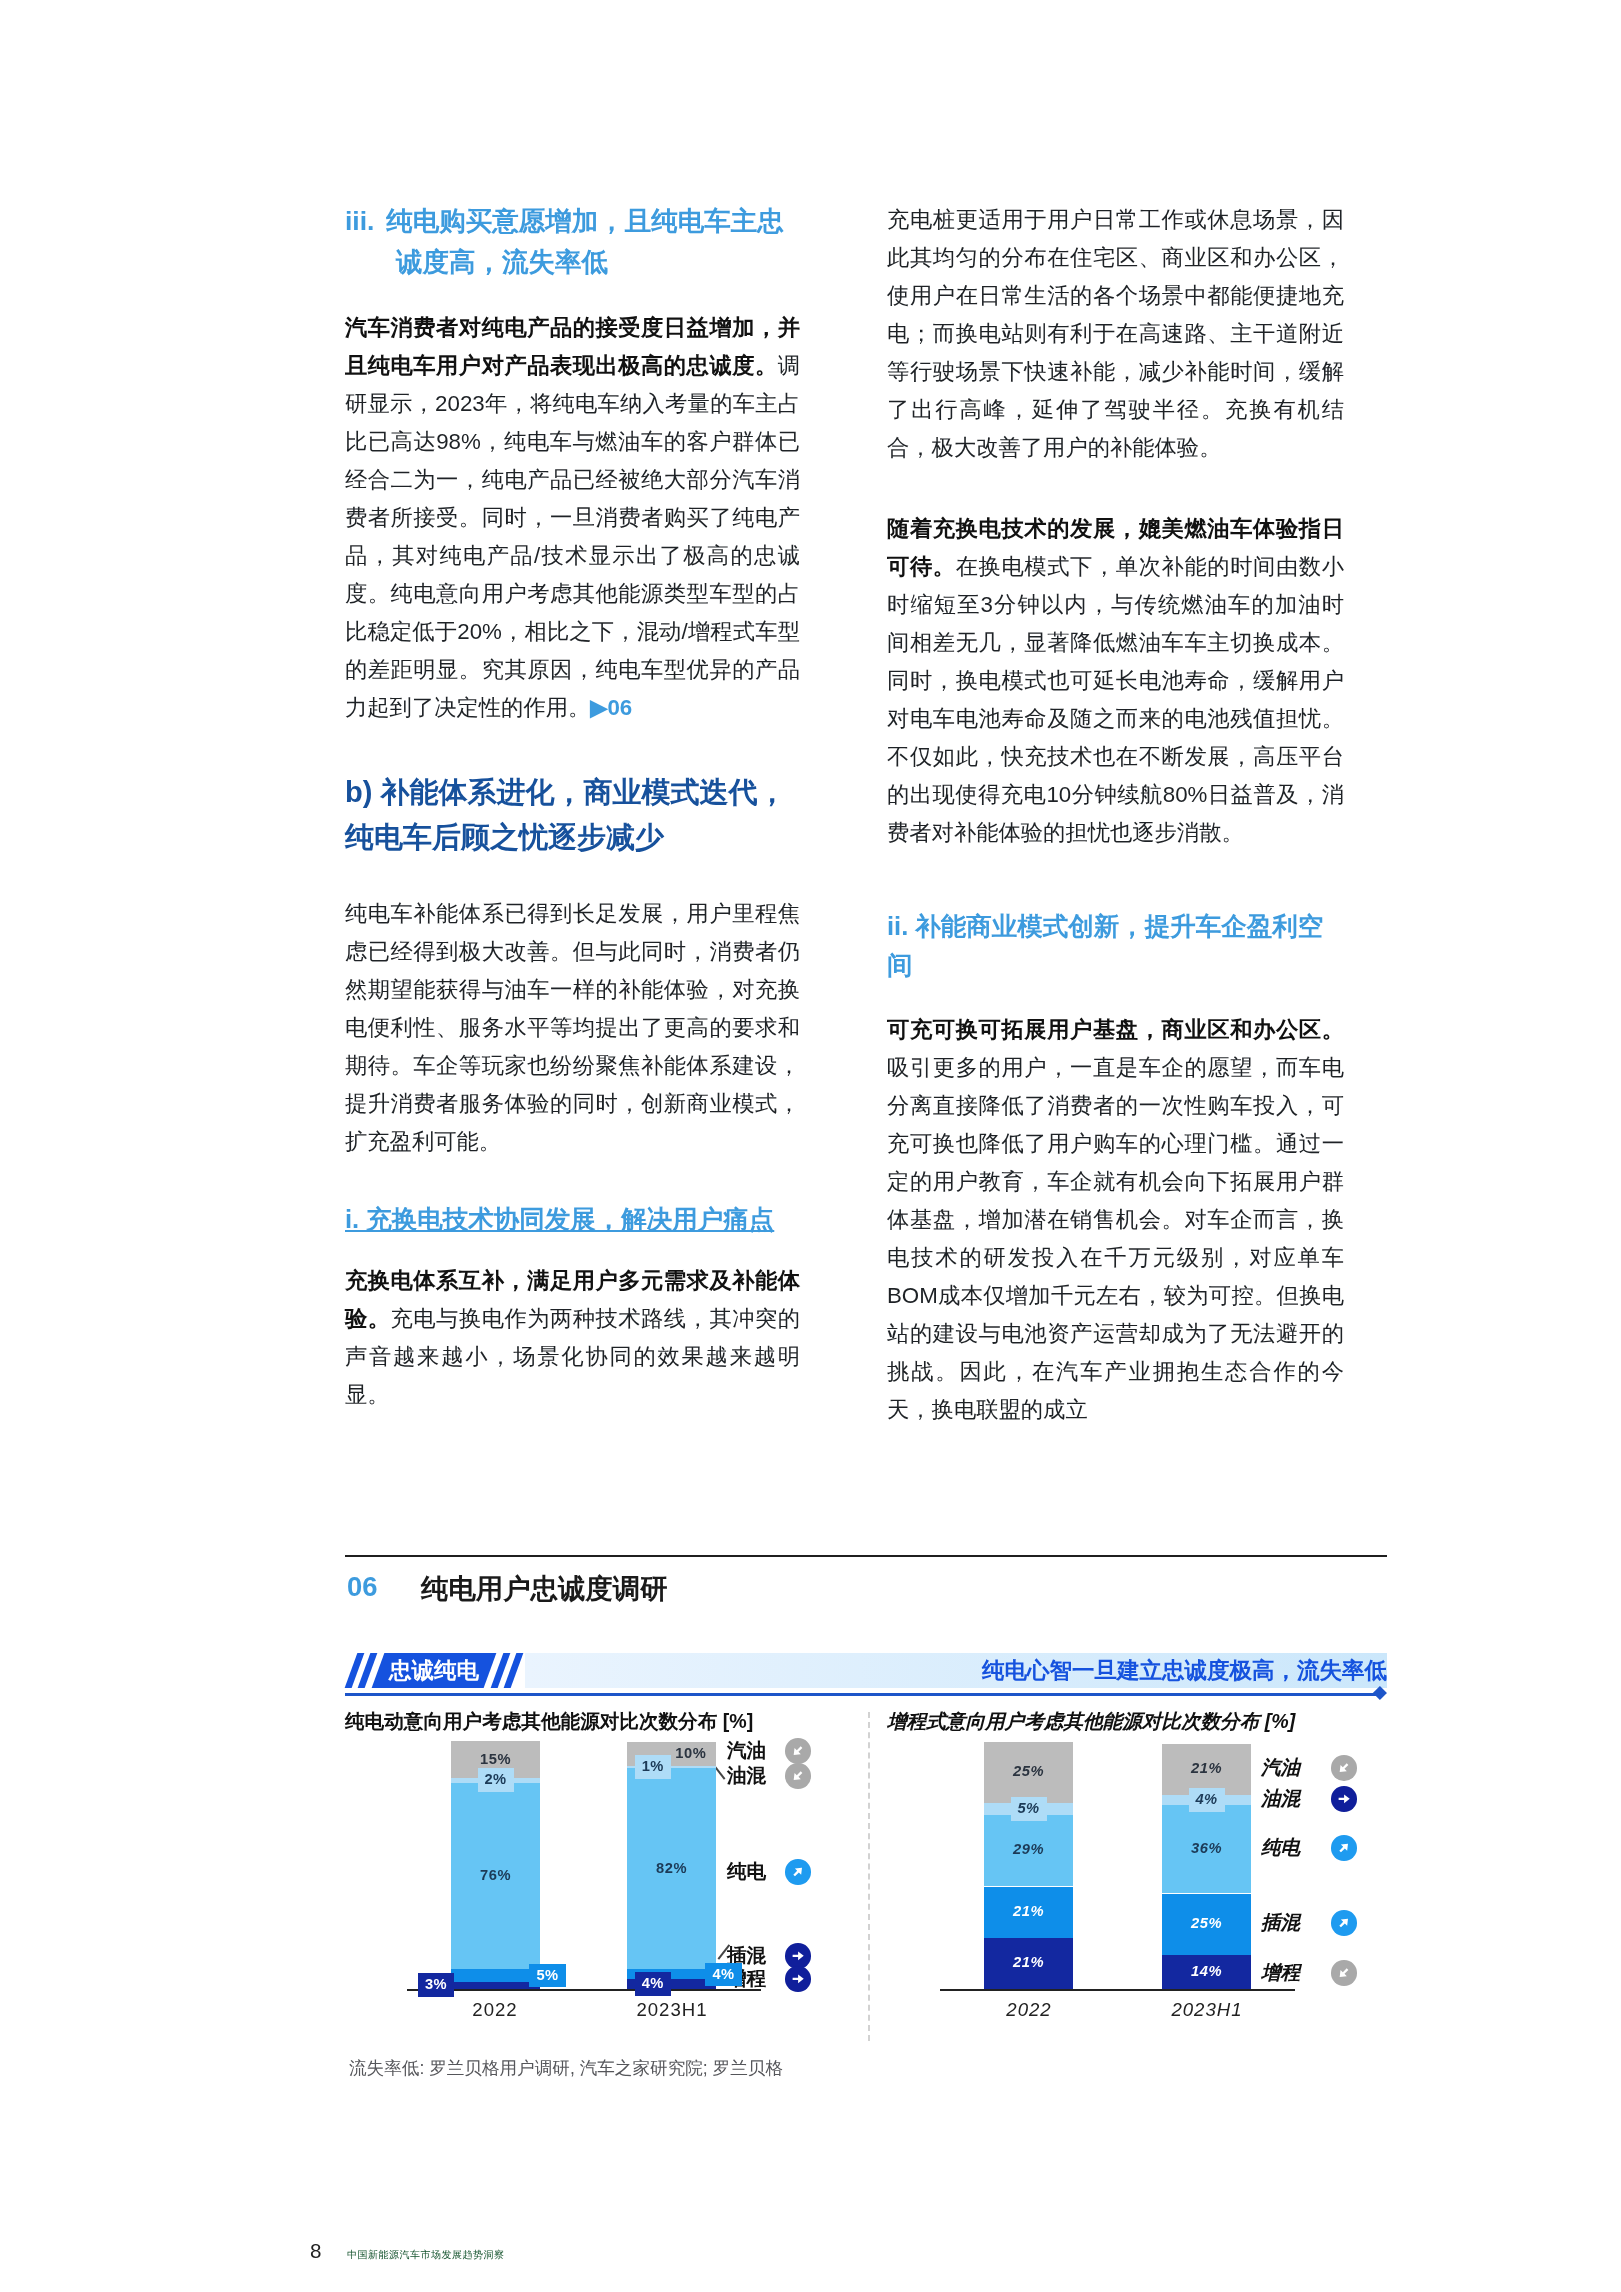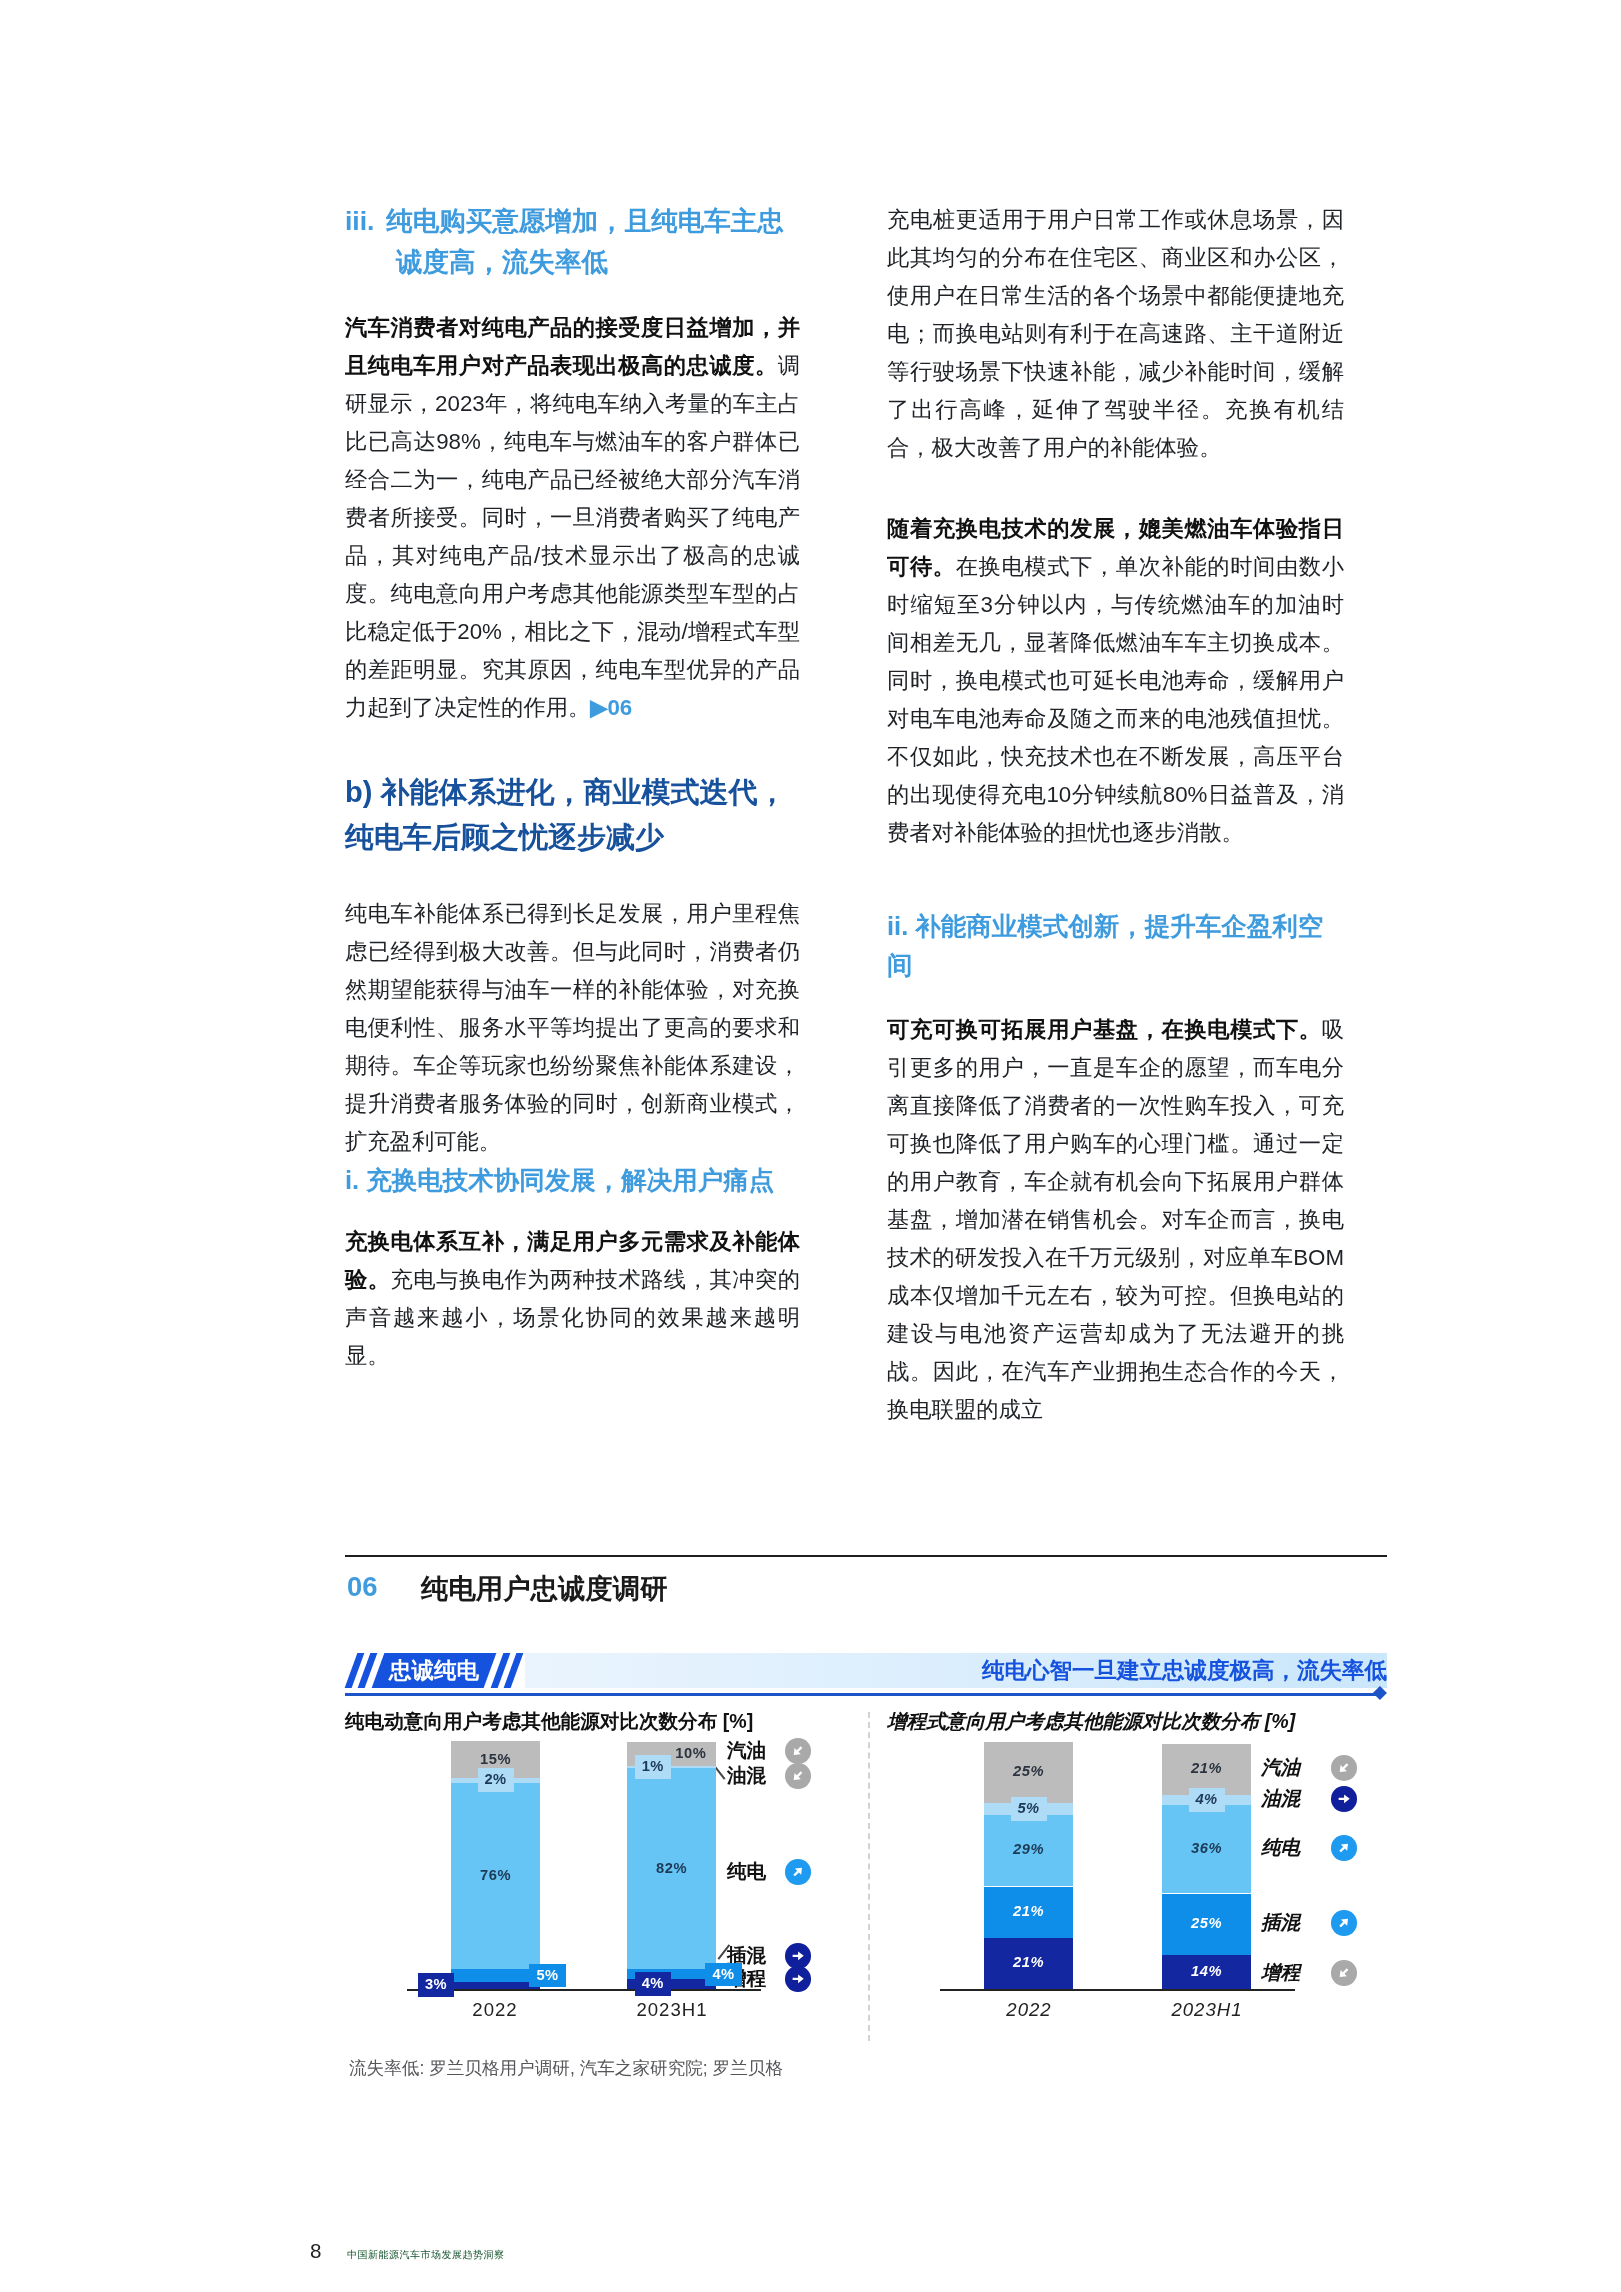--- a/index.html
+++ b/index.html
@@ -12,21 +12,21 @@
   #col-right{left:887px;width:457px;}
   .col p{margin:0;font-size:22.3px;line-height:38px;text-align:justify;color:#1e2226;}
   .col p b{font-weight:700;color:#111;}
   .h-light{color:#3d9bde;font-weight:700;font-size:26.5px;line-height:41px;margin:0;}
   .h-iii{padding-left:51px;text-indent:-51px;}
   .h-iii .mk{margin-right:11.8px;}
   .h-navy{color:#17519c;font-weight:700;font-size:29px;line-height:45px;margin:43px 0 0 0;}
   .h-sub{font-size:25.5px;line-height:39px;}
   .mt-p1{margin-top:25.5px !important;}
   .mt-p2{margin-top:35px !important;}
-  .mt-hi{}
+  .mt-hi{margin-top:39px;text-decoration:underline;}
   .mt-p3{margin-top:23.5px !important;}
   .mt-p5{margin-top:43px !important;}
   .mt-hii{margin-top:55px;}
   .mt-p6{margin-top:25.5px !important;}
   .ref{color:#3d9bde;font-weight:700;white-space:nowrap;}
 
   
   .fig-rule{left:345px;top:1555px;width:1042px;height:2px;background:#1f1f1f;}
   .fig-no{left:347px;top:1571px;font-size:27.4px;font-weight:700;color:#3d9bde;}
   .fig-title{left:421px;top:1571px;font-size:27.4px;font-weight:700;color:#1a1a1a;}
@@ -75,21 +75,21 @@
   <h2 class="h-navy">b) 补能体系进化，商业模式迭代，纯电车后顾之忧逐步减少</h2>
   <p class="mt-p2">纯电车补能体系已得到长足发展，用户里程焦虑已经得到极大改善。但与此同时，消费者仍然期望能获得与油车一样的补能体验，对充换电便利性、服务水平等均提出了更高的要求和期待。车企等玩家也纷纷聚焦补能体系建设，提升消费者服务体验的同时，创新商业模式，扩充盈利可能。</p>
   <h3 class="h-light h-sub mt-hi">i. 充换电技术协同发展，解决用户痛点</h3>
   <p class="mt-p3"><b>充换电体系互补，满足用户多元需求及补能体验。</b><span>充电与换电作为两种技术路线，其冲突的声音越来越小，场景化协同的效果越来越明显。</span></p>
 </div>
 
 <div class="col" id="col-right">
   <p>充电桩更适用于用户日常工作或休息场景，因此其均匀的分布在住宅区、商业区和办公区，使用户在日常生活的各个场景中都能便捷地充电；而换电站则有利于在高速路、主干道附近等行驶场景下快速补能，减少补能时间，缓解了出行高峰，延伸了驾驶半径。充换有机结合，极大改善了用户的补能体验。</p>
   <p class="mt-p5"><b>随着充换电技术的发展，媲美燃油车体验指日可待。</b><span>在换电模式下，单次补能的时间由数小时缩短至3分钟以内，与传统燃油车的加油时间相差无几，显著降低燃油车车主切换成本。同时，换电模式也可延长电池寿命，缓解用户对电车电池寿命及随之而来的电池残值担忧。不仅如此，快充技术也在不断发展，高压平台的出现使得充电10分钟续航80%日益普及，消费者对补能体验的担忧也逐步消散。</span></p>
   <h3 class="h-light h-sub mt-hii">ii. 补能商业模式创新，提升车企盈利空间</h3>
-  <p class="mt-p6"><b>可充可换可拓展用户基盘，在换电模式下。</b><span>吸引更多的用户，一直是车企的愿望，而车电分离直接降低了消费者的一次性购车投入，可充可换也降低了用户购车的心理门槛。通过一定的用户教育，车企就有机会向下拓展用户群体基盘，增加潜在销售机会。对车企而言，换电技术的研发投入在千万元级别，对应单车BOM成本仅增加千元左右，较为可控。但换电站的建设与电池资产运营却成为了无法避开的挑战。因此，在汽车产业拥抱生态合作的今天，换电联盟的成立</span></p>
+  <p class="mt-p6"><b>可充可换可拓展用户基盘，商业区和办公区。</b><span>吸引更多的用户，一直是车企的愿望，而车电分离直接降低了消费者的一次性购车投入，可充可换也降低了用户购车的心理门槛。通过一定的用户教育，车企就有机会向下拓展用户群体基盘，增加潜在销售机会。对车企而言，换电技术的研发投入在千万元级别，对应单车BOM成本仅增加千元左右，较为可控。但换电站的建设与电池资产运营却成为了无法避开的挑战。因此，在汽车产业拥抱生态合作的今天，换电联盟的成立</span></p>
 </div>
 
 <div class="abs fig-rule"></div>
 <div class="abs fig-no">06</div>
 <div class="abs fig-title">纯电用户忠诚度调研</div>
 
 <div class="abs banner">
   <div class="slash" style="left:5.9px"></div>
   <div class="slash" style="left:18.6px"></div>
   <div class="tag">

